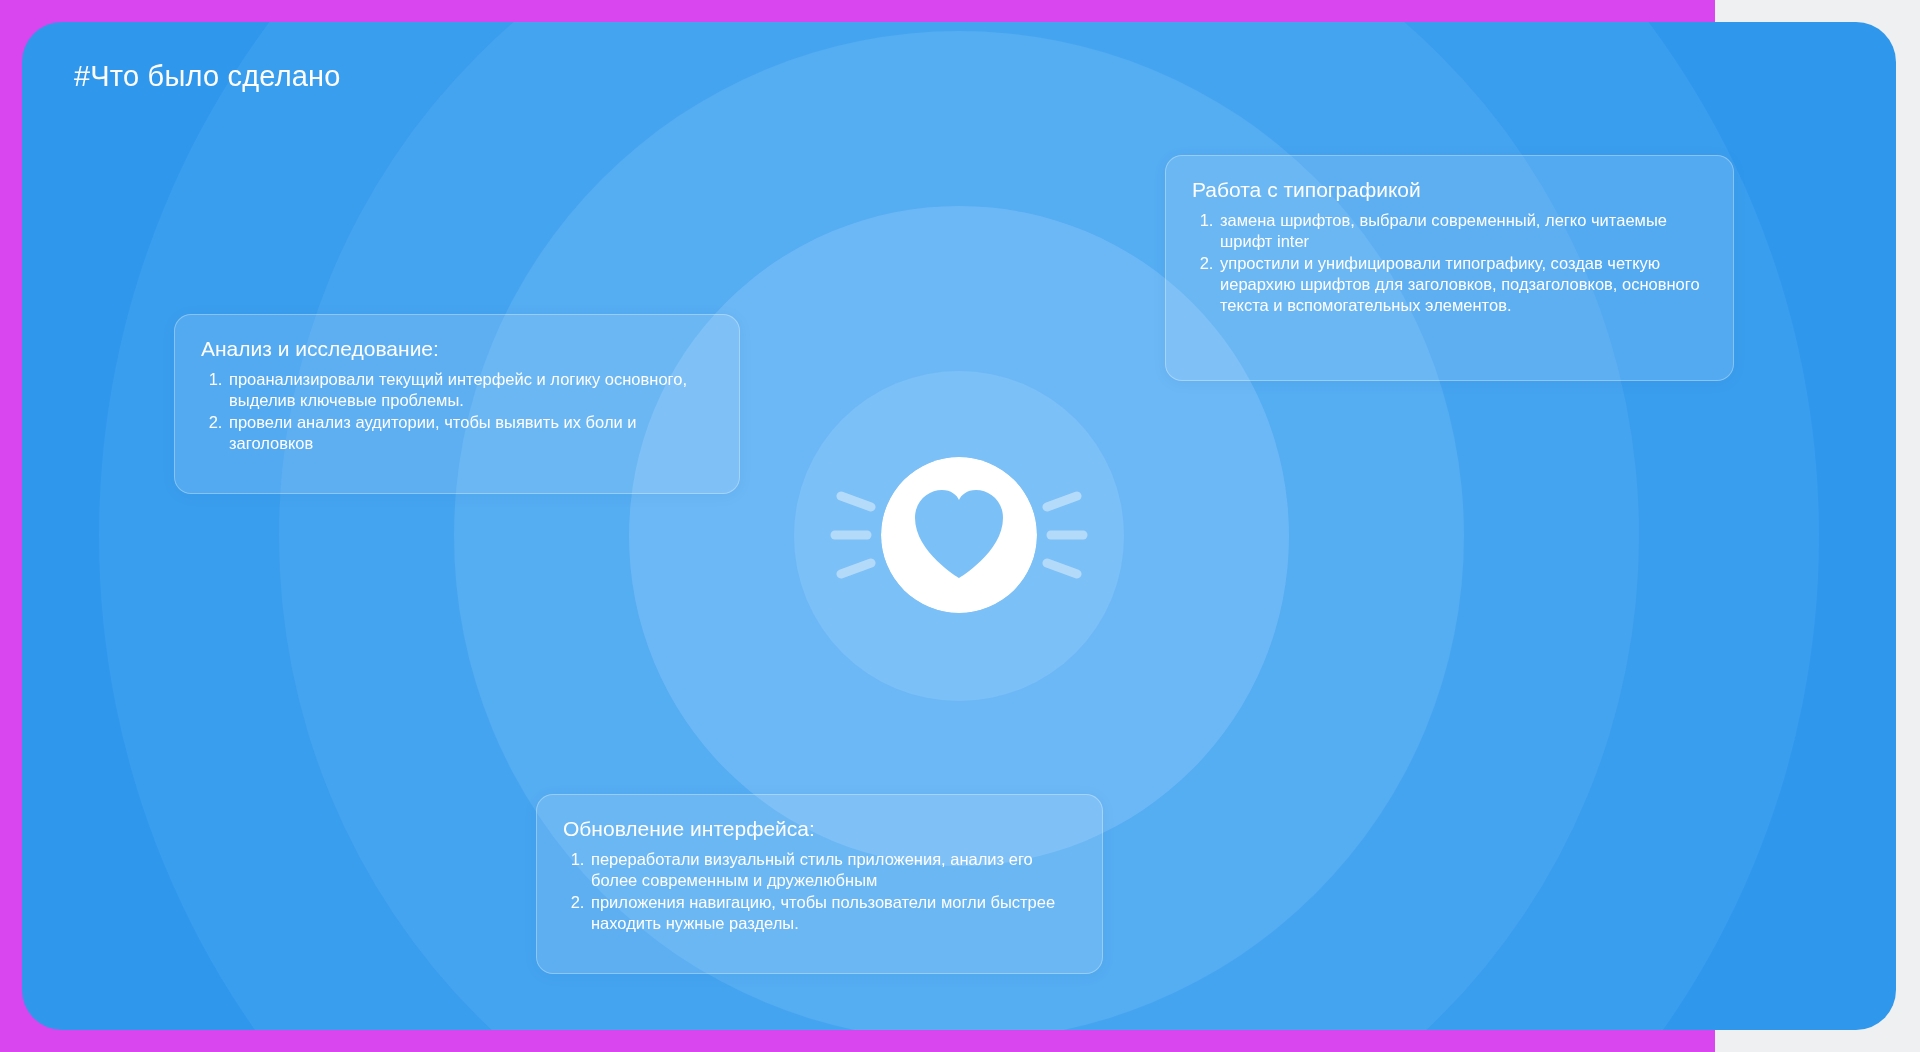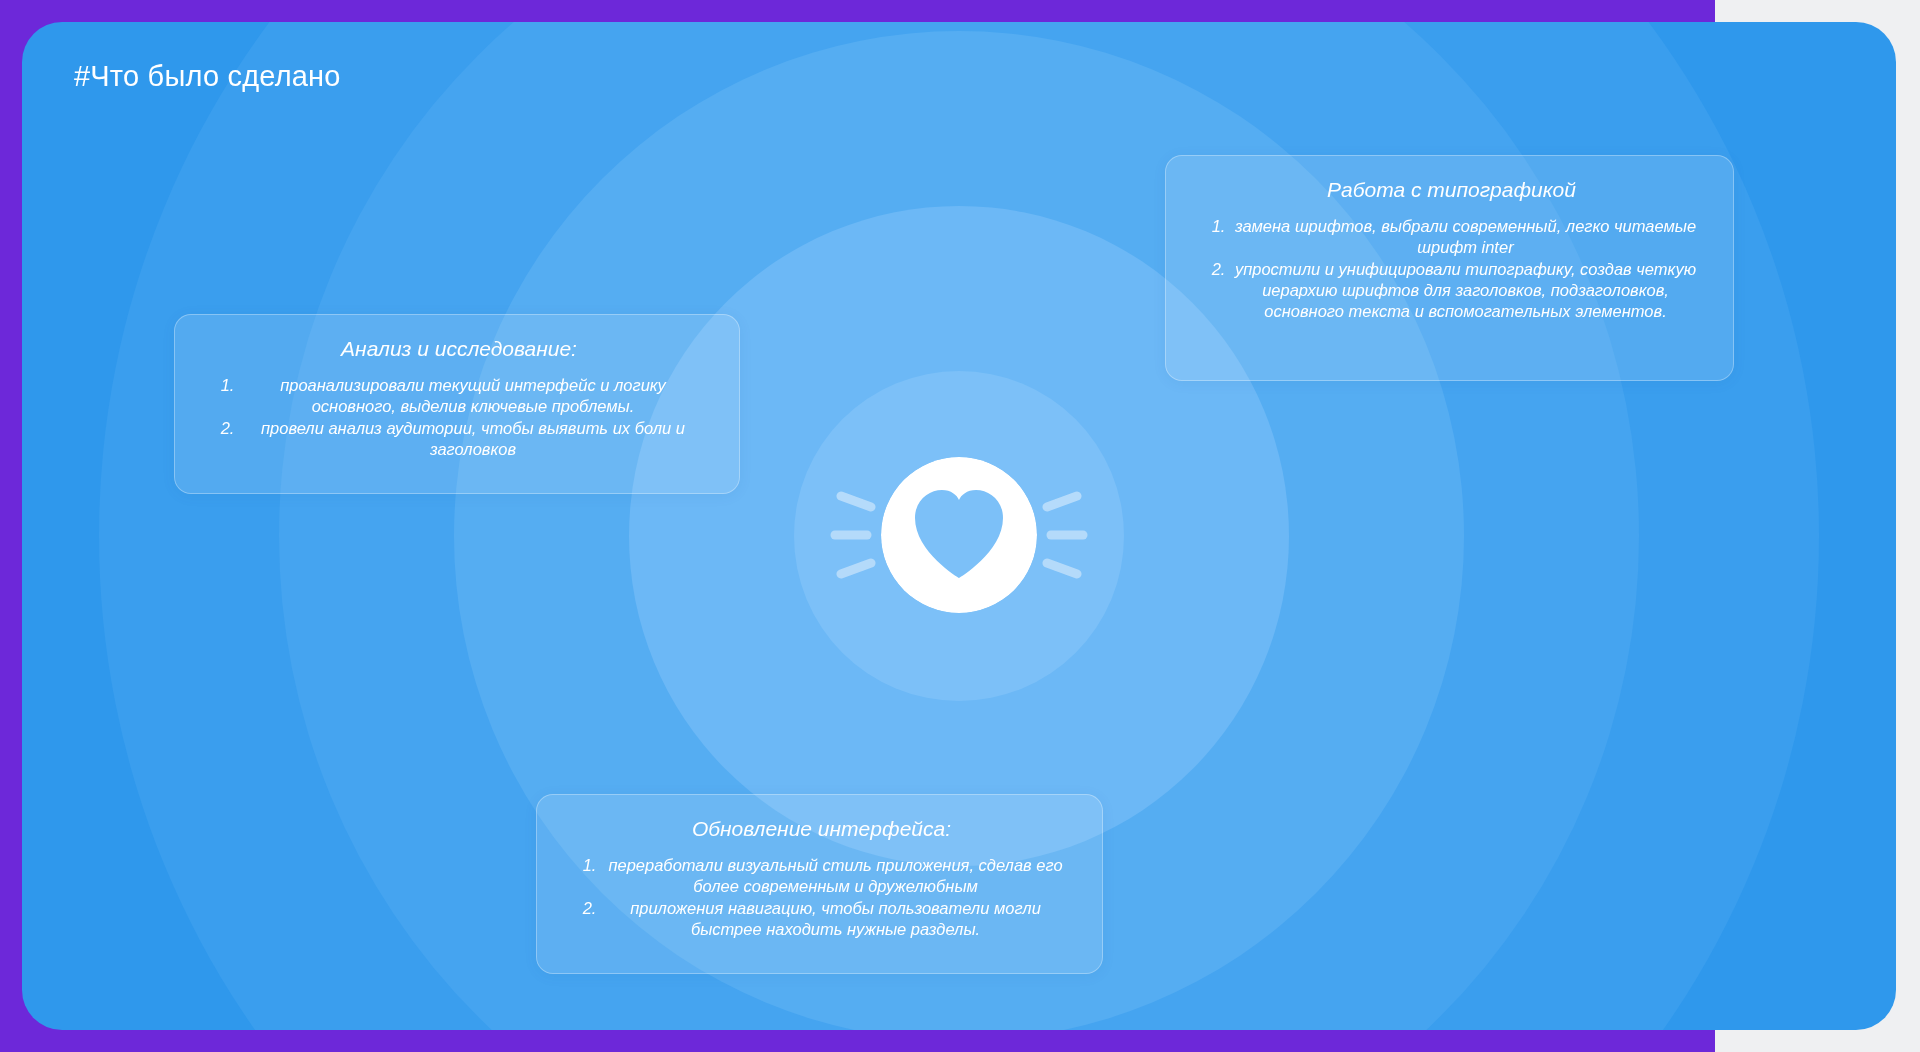--- a/index.html
+++ b/index.html
@@ -11,22 +11,21 @@
     height: 1052px;
     overflow: hidden;
     font-family: "Liberation Sans", "DejaVu Sans", sans-serif;
   }
 
   .slide-root {
     position: absolute;
     left: 0; top: 0;
     width: 1715px;
     height: 1052px;
-    background: #6d28d9;
-    text-align: center;
+    background: #d946ef;
   }
 
   
   .slide-panel {
     position: absolute;
     left: 22px;
     top: 22px;
     width: 1874px;
     height: 1008px;
     border-radius: 40px;
@@ -69,38 +68,37 @@
   
   .info-card {
     position: absolute;
     box-sizing: border-box;
     border-radius: 17px;
     background: rgba(255, 255, 255, 0.13);
     border: 1px solid rgba(255, 255, 255, 0.30);
     box-shadow: 0 2px 14px rgba(20, 90, 150, 0.07);
     padding: 18px 22px 18px 22px;
     color: #ffffff;
-    font-style: italic;
   }
 
   .card-left        { left: 152px; top: 292px;  width: 566px;  height: 180px; }
   .card-typography  { left: 1143px; top: 133px; width: 569px;  height: 226px; }
   .card-bottom      { left: 514px; top: 772px;  width: 567px;  height: 180px; }
 
   .card-heading {
     font-size: 21px;
     line-height: 28px;
     font-weight: 400;
     color: #ffffff;
     margin: 2px 0 6px 4px;
     white-space: nowrap;
   }
 
   .card-list {
-    margin: 12px;
+    margin: 0;
     padding: 0 0 0 30px;
     list-style: decimal;
     font-size: 16.5px;
     line-height: 21px;
     color: #ffffff;
   }
   .card-list li {
     margin: 0 0 1px 0;
     padding-left: 2px;
   }
@@ -185,19 +183,19 @@
       <div class="card-heading">Работа с типографикой</div>
       <ol class="card-list">
         <li>замена шрифтов, выбрали современный, легко читаемые шрифт inter</li>
         <li>упростили и унифицировали типографику, создав четкую иерархию шрифтов для заголовков, подзаголовков, основного текста и вспомогательных элементов.</li>
       </ol>
     </div>
 
     <div class="info-card card-bottom">
       <div class="card-heading">Обновление интерфейса:</div>
       <ol class="card-list">
-        <li>переработали визуальный стиль приложения, сделав его более современным и дружелюбным</li>
+        <li>переработали визуальный стиль приложения, анализ его более современным и дружелюбным</li>
         <li>приложения навигацию, чтобы пользователи могли быстрее находить нужные разделы.</li>
       </ol>
     </div>
 
   </div>
 </div>
 
 </body></html>

